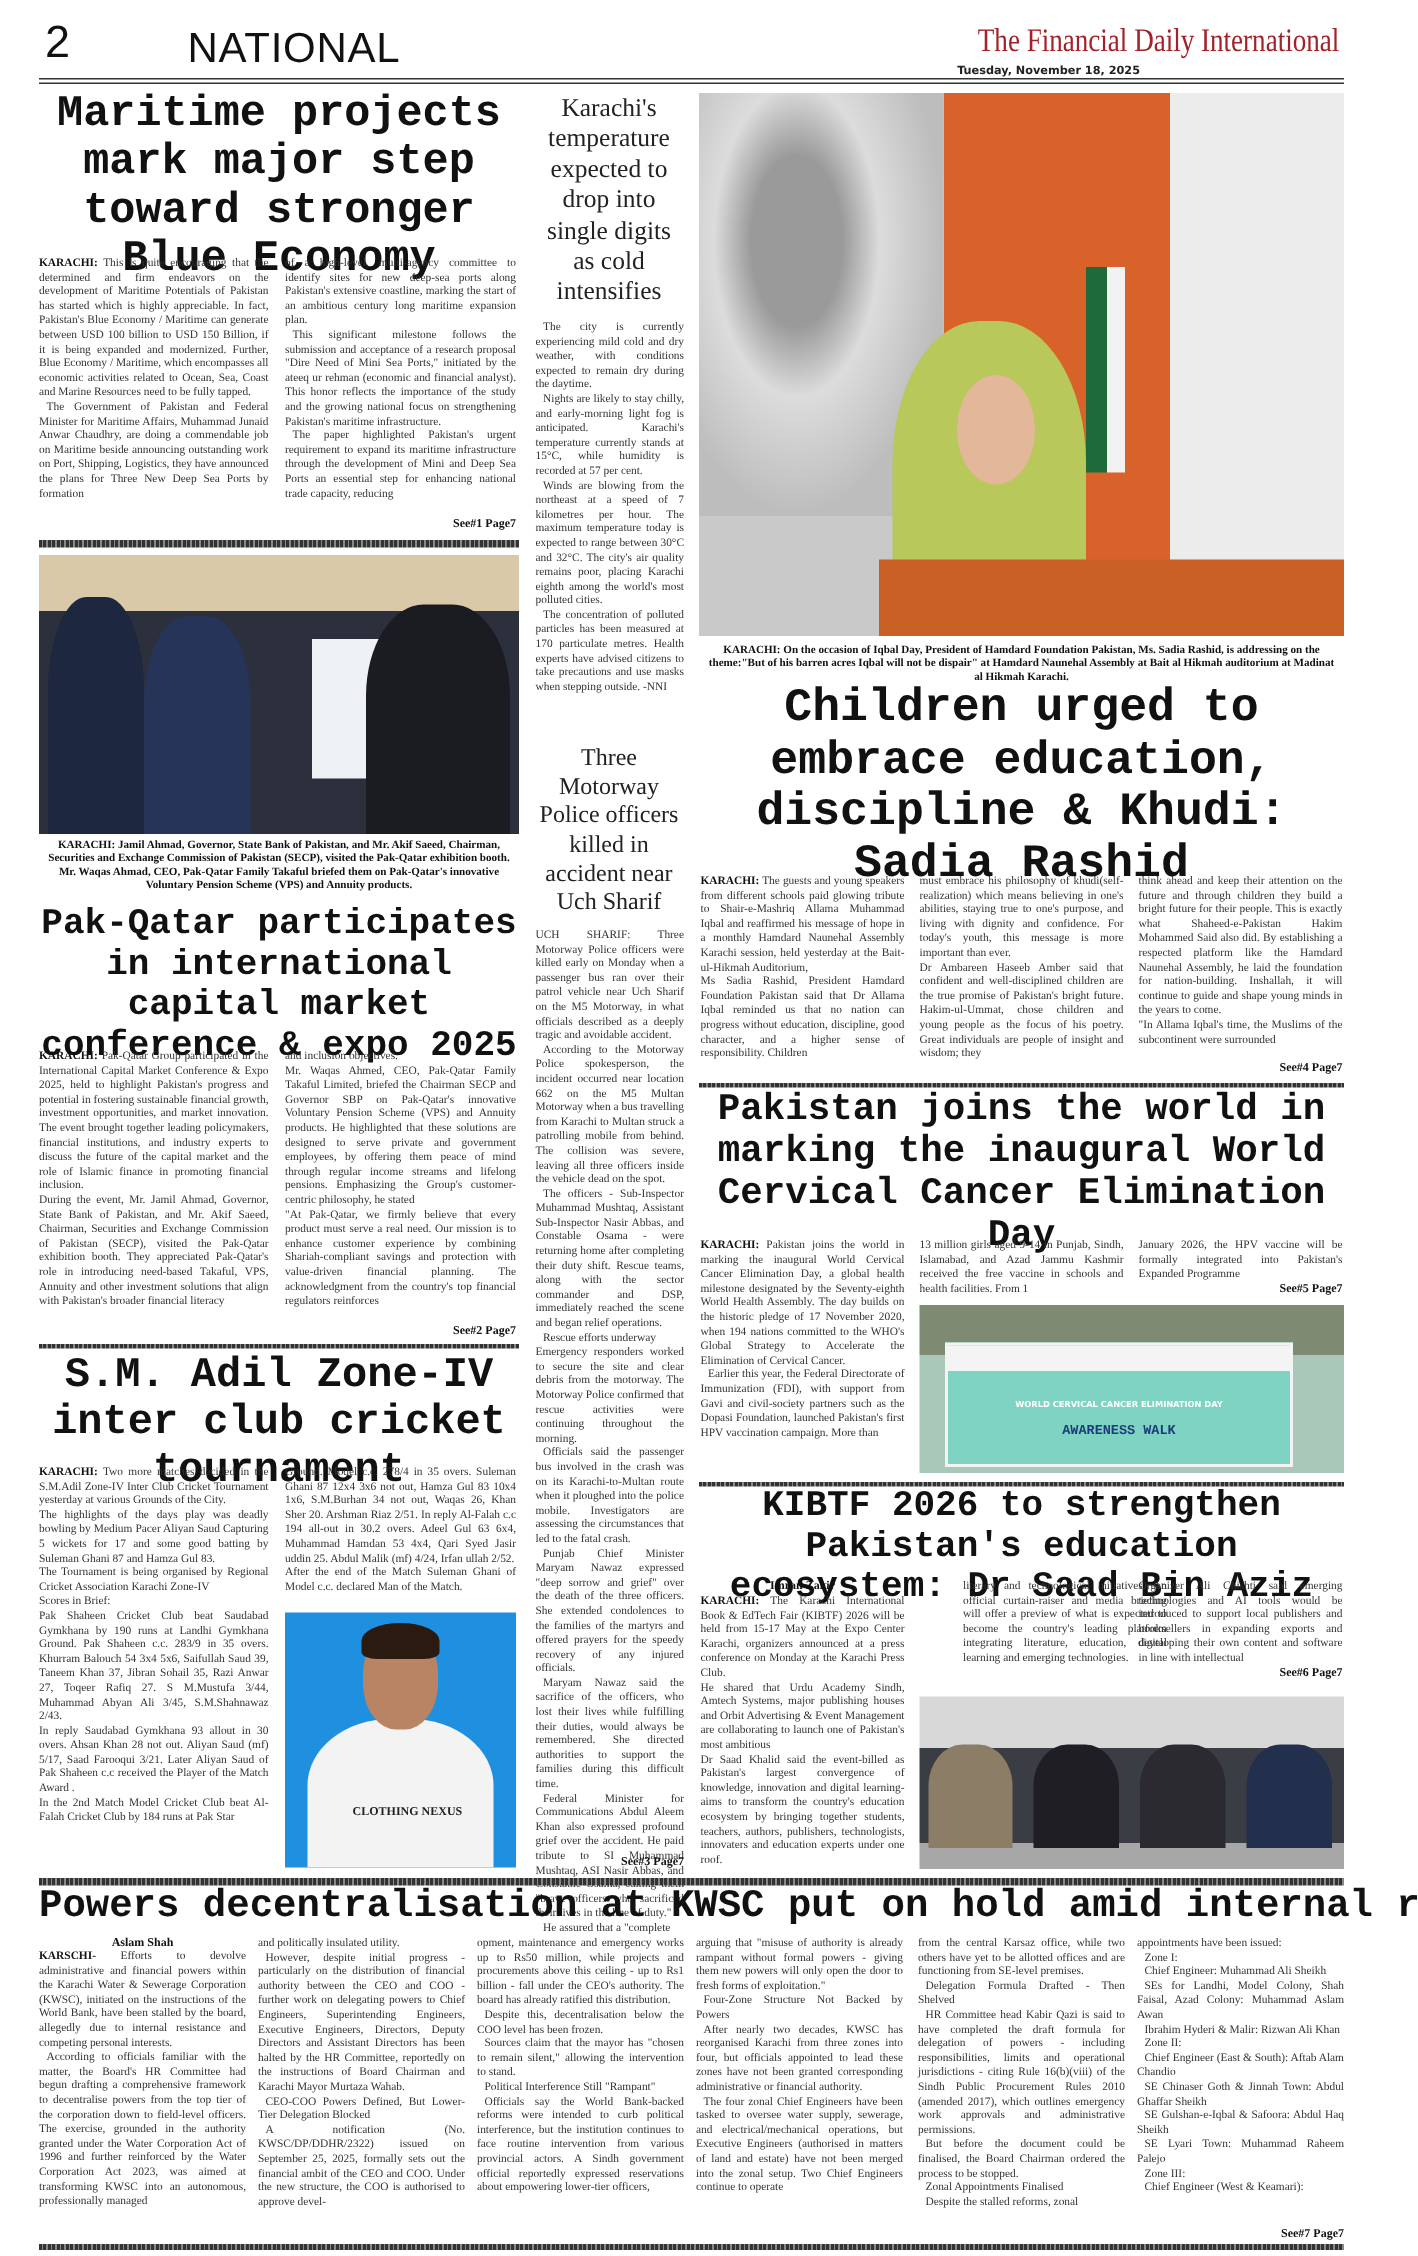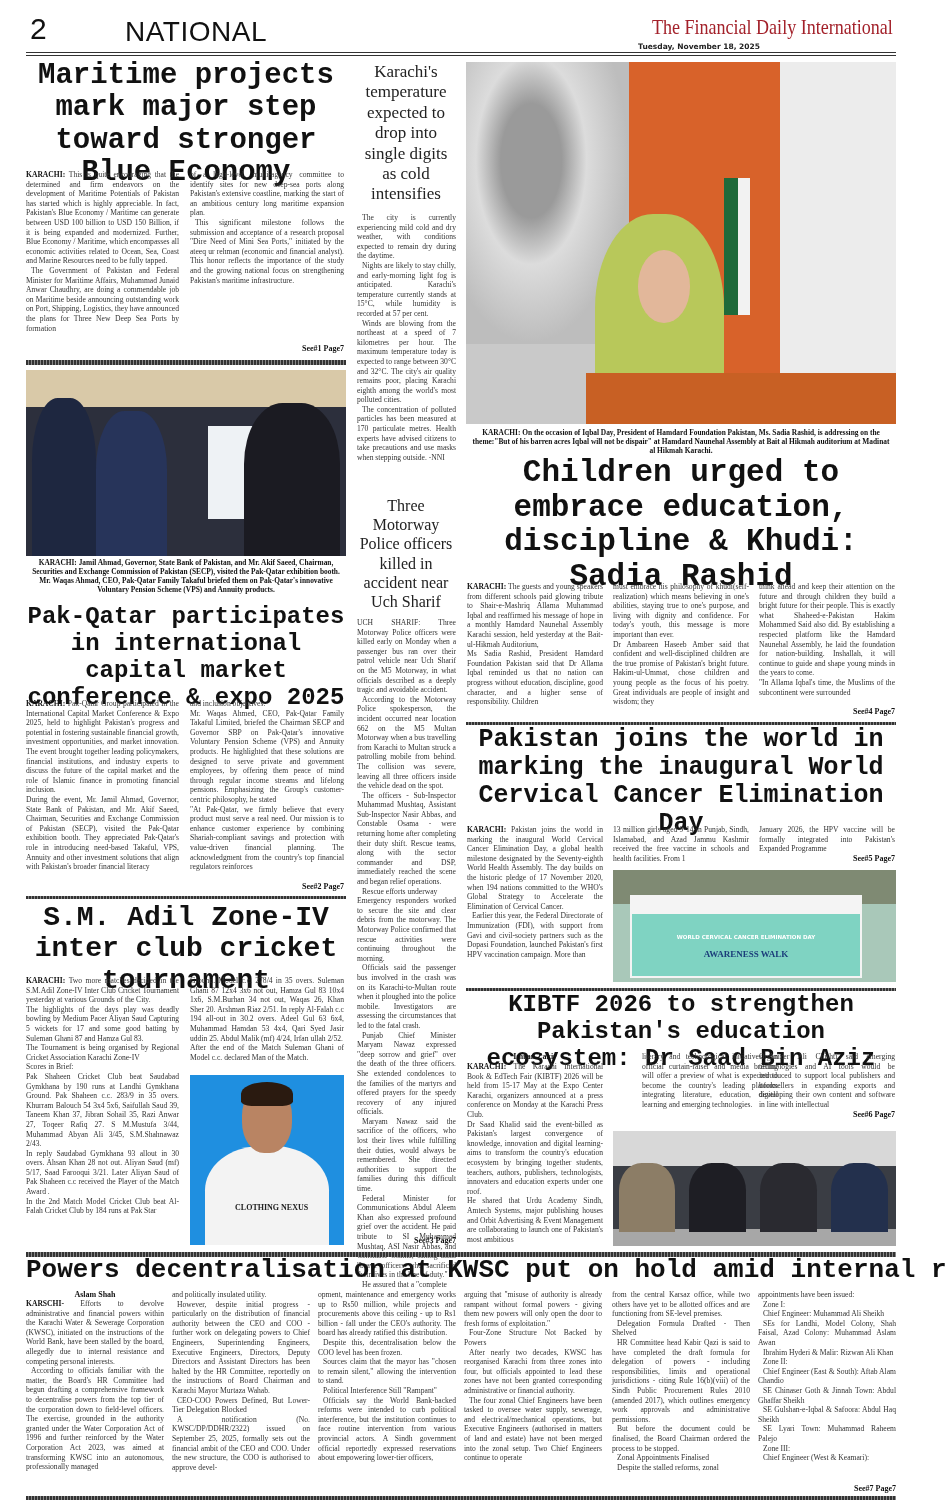--- a/index.html
+++ b/index.html
@@ -47,21 +47,21 @@
   .ph-cricket { background: #1f8fe0; }
   .ph-cricket .shirt { position:absolute; left:10%; top:42%; width:80%; height:58%; background:#f3f3f3; border-radius:45% 45% 0 0; }
   .ph-cricket .head { position:absolute; left:34%; top:6%; width:32%; height:40%; border-radius:45%; background:#b98463; }
   .ph-cricket .hair { position:absolute; left:33%; top:4%; width:34%; height:14%; border-radius:50% 50% 20% 20%; background:#2a1a10; }
   .ph-cricket .logo { position:absolute; left:28%; top:75%; width:50%; font-family:"Liberation Serif",serif; font-size:8px; font-weight:bold; color:#222; text-align:center; }
 
   .ph-cervical { background: linear-gradient(180deg, #7f8a73 0 30%, #a9c8b9 30%); }
   .ph-cervical .banner { position:absolute; left:6%; top:22%; width:82%; height:74%; background:#7fd3c2; border:2px solid #f4f4f4; }
   .ph-cervical .banner-top { position:absolute; left:0; top:0; right:0; height:22%; background:#f4f4f4; }
   .ph-cervical .banner-title { position:absolute; left:0; right:0; top:48%; font-family:"DejaVu Sans",sans-serif; font-size:5.5px; color:#fff; text-align:center; font-weight:bold; }
-  .ph-cervical .banner-walk { position:absolute; left:0; right:0; top:66%; font-family:Liberation Serif, serif; font-size:9px; color:#1b3d7a; text-align:center; font-weight:bold; }
+  .ph-cervical .banner-walk { position:absolute; left:0; right:0; top:66%; font-family:Liberation Mono, monospace; font-size:9px; color:#1b3d7a; text-align:center; font-weight:bold; }
 
   .ph-kibtf { background: linear-gradient(180deg, #d8d8d8 0 30%, #3a3d44 30% 85%, #a7a7a7 85%); }
   .ph-kibtf .m { position:absolute; top:28%; width:20%; height:60%; border-radius:40% 40% 0 0; }
 </style>
 </head>
 <body>
 
 <div class="abs page-num">2</div>
 <div class="abs section">NATIONAL</div>
 <div class="abs brand">The Financial Daily International</div>
@@ -69,20 +69,21 @@
 <div class="abs rule-dbl" style="left:26px; top:52px; width:870px;"></div>
 
 <div class="abs hl" style="left:26px; top:60px; width:320px; font-size:29px;">Maritime projects mark major step toward stronger Blue Economy</div>
 <div class="abs col" style="left:26px; top:170px; width:153px;">
   <p class="first"><span class="dateline-b">KARACHI:</span> <span>This is quite encouraging that the determined and firm endeavors on the development of Maritime Potentials of Pakistan has started which is highly appreciable. In fact, Pakistan's Blue Economy / Maritime can generate between USD 100 billion to USD 150 Billion, if it is being expanded and modernized. Further, Blue Economy / Maritime, which encompasses all economic activities related to Ocean, Sea, Coast and Marine Resources need to be fully tapped.</span></p>
   <p>The Government of Pakistan and Federal Minister for Maritime Affairs, Muhammad Junaid Anwar Chaudhry, are doing a commendable job on Maritime beside announcing outstanding work on Port, Shipping, Logistics, they have announced the plans for Three New Deep Sea Ports by formation</p>
 </div>
 <div class="abs col" style="left:190px; top:170px; width:154px;">
   <p class="first">of a high-level, multi-agency committee to identify sites for new deep-sea ports along Pakistan's extensive coastline, marking the start of an ambitious century long maritime expansion plan.</p>
   <p>This significant milestone follows the submission and acceptance of a research proposal "Dire Need of Mini Sea Ports," initiated by the ateeq ur rehman (economic and financial analyst). This honor reflects the importance of the study and the growing national focus on strengthening Pakistan's maritime infrastructure.</p>
+  <p>The paper highlighted Pakistan's urgent requirement to expand its maritime infrastructure through the development of Mini and Deep Sea Ports an essential step for enhancing national trade capacity, reducing</p>
 </div>
 <div class="abs see" style="left:190px; top:344px; width:154px;">See#1 Page7</div>
 <div class="abs rule-hatch" style="left:26px; top:360px; width:320px;"></div>
 
 <div class="abs photo ph-pakqatar" style="left:26px; top:370px; width:320px; height:186px;">
   <div class="p1"></div>
     <div class="p2"></div>
     <div class="board"></div>
     <div class="p3"></div>
 </div>
@@ -186,22 +187,22 @@
     <div class="banner-title">WORLD CERVICAL CANCER ELIMINATION DAY</div>
     <div class="banner-walk">AWARENESS WALK</div>
   </div>
 </div>
 <div class="abs rule-hatch" style="left:466px; top:988px; width:430px; height:3px;"></div>
 
 <div class="abs hl" style="left:466px; top:992px; width:430px; font-size:24px;">KIBTF 2026 to strengthen Pakistan's education ecosystem: Dr Saad Bin Aziz</div>
 <div class="abs byline" style="left:467px; top:1052px; width:136px;text-align:center;">Imran Zakir</div>
 <div class="abs col" style="left:467px; top:1062px; width:136px;">
   <p class="first"><span class="dateline-b">KARACHI:</span> <span>The Karachi International Book &amp; EdTech Fair (KIBTF) 2026 will be held from 15-17 May at the Expo Center Karachi, organizers announced at a press conference on Monday at the Karachi Press Club.</span></p>
+  <p class="first">He shared that Urdu Academy Sindh, Amtech Systems, major publishing houses and Orbit Advertising &amp; Event Management are collaborating to launch one of Pakistan's most ambitious</p>
   <p class="first">Dr Saad Khalid said the event-billed as Pakistan's largest convergence of knowledge, innovation and digital learning-aims to transform the country's education ecosystem by bringing together students, teachers, authors, publishers, technologists, innovaters and education experts under one roof.</p>
-  <p class="first">He shared that Urdu Academy Sindh, Amtech Systems, major publishing houses and Orbit Advertising &amp; Event Management are collaborating to launch one of Pakistan's most ambitious</p>
 </div>
 <div class="abs col" style="left:613px; top:1052px; width:136px;margin-left:29px;">
   <p class="first">literary and technological initiatives. An official curtain-raiser and media briefing will offer a preview of what is expected to become the country's leading platform integrating literature, education, digital learning and emerging technologies.</p>
 </div>
 <div class="abs col" style="left:759px; top:1052px; width:136px;font-family:Liberation Serif, serif;">
   <p class="first">Organizer Ali Chishti said emerging technologies and AI tools would be introduced to support local publishers and booksellers in expanding exports and developing their own content and software in line with intellectual</p>
 </div>
 <div class="abs see" style="left:759px; top:1110px; width:136px;">See#6 Page7</div>
 <div class="abs photo ph-kibtf" style="left:613px; top:1131px; width:283px; height:115px;">
   <div class="m" style="left:2%; background:#8c7d66;"></div>

